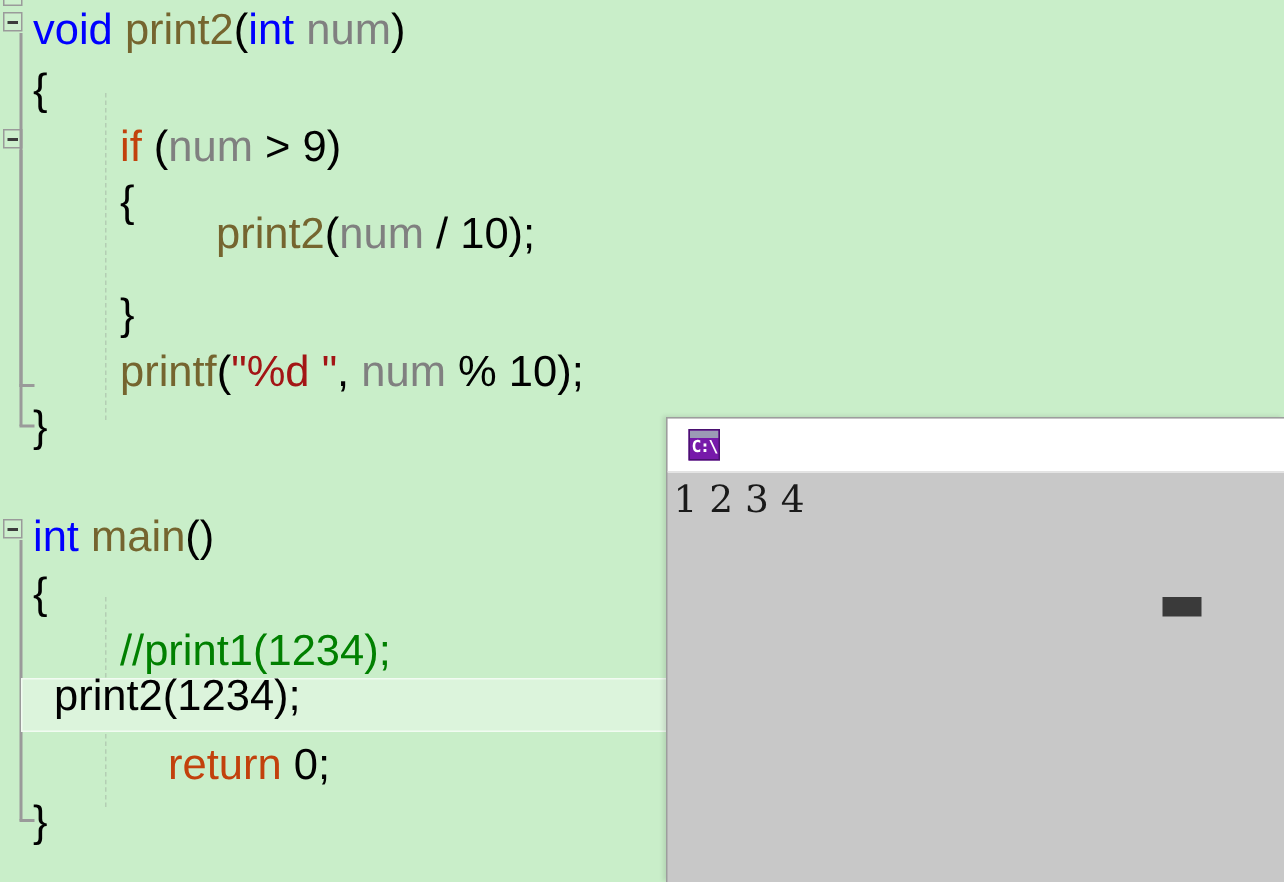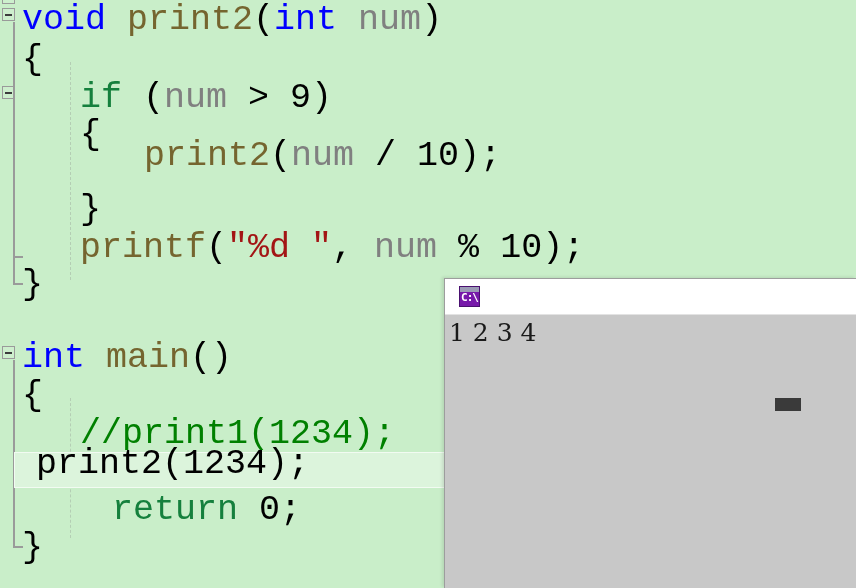--- a/index.html
+++ b/index.html
@@ -67,27 +67,27 @@
     border-left: 1px solid #f2fbf2;
     box-sizing: border-box;
   }
 
   .code-line {
     position: absolute;
     left: 0;
     width: 856px;
     height: 40px;
     line-height: 40px;
-    font-size: 35px;
-    font-family: Liberation Mono, monospace;
+    font-size: 29px;
+    font-family: Liberation Sans, sans-serif;
     white-space: pre;
     color: #000000;
   }
   .tok-kw      { color: #0000ff; }
-  .tok-ctl     { color: #15803d; }
+  .tok-ctl     { color: #c2410c; }
   .tok-fn      { color: #75652f; }
   .tok-var     { color: #808080; }
   .tok-str     { color: #a31515; }
   .tok-cmt     { color: #008000; }
   .tok-plain   { color: #000000; }
 
   
   #console-window {
     position: absolute;
     left: 444px; top: 278px;

